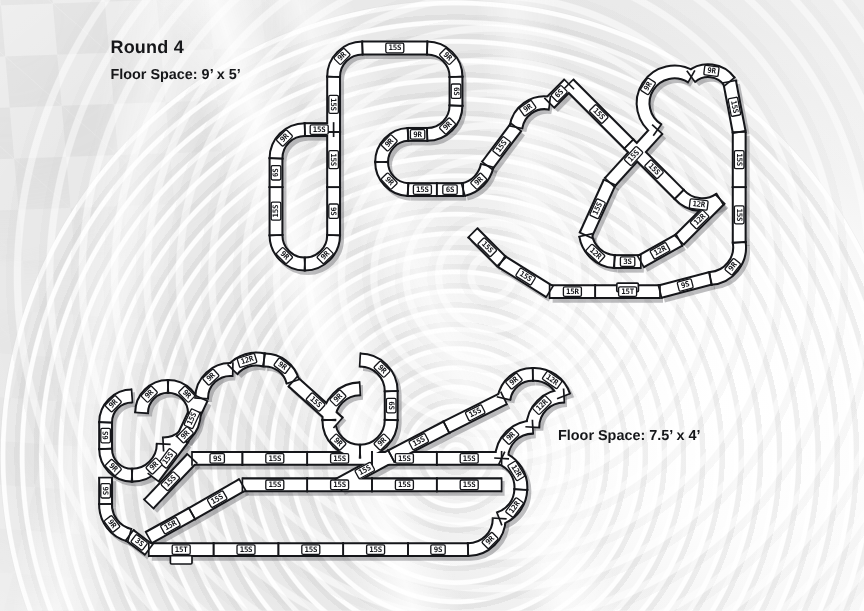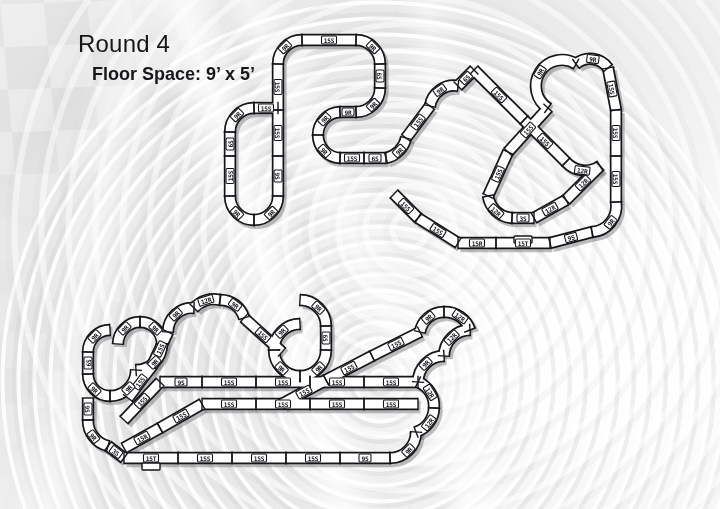--- a/index.html
+++ b/index.html
@@ -73,25 +73,26 @@
       linear-gradient(100deg, rgba(255,255,255,0) 12%, rgba(255,255,255,.55) 17%, rgba(255,255,255,0) 23%);
     opacity:.9;
   }
   .bg-vig{
     background:radial-gradient(ellipse 640px 470px at 50% 50%, rgba(255,255,255,0) 55%, rgba(255,255,255,.55) 100%);
   }
 
   
   .title-block{position:absolute;color:#16171a;}
   .title-block .rnd{
-    font-size:24px;font-weight:normal;letter-spacing:.2px;line-height:1;
+    font-size:15px;font-weight:bold;letter-spacing:.2px;line-height:1;
     white-space:nowrap;
+    margin-left:14px;
   }
   .title-block .floor{
-    font-size:18px;font-weight:bold;line-height:1;margin-top:9px;
+    font-size:12px;font-weight:bold;line-height:1;margin-top:9px;
     white-space:nowrap;
   }
   #title4{left:78px;top:32px;}
   #title4 .floor{margin-left:14px;}
   #title5{left:457px;top:348px;}
   #title5 .floor{margin-left:8px;}
 
   
   svg.track{position:absolute;left:0;top:0;overflow:visible;}
   .tk-shadow{fill:none;stroke:rgba(110,110,115,.45);stroke-linecap:butt;}
@@ -120,20 +121,21 @@
   <div class="bg-layer bg-swirl2"></div>
   <div class="bg-layer bg-streaks"></div>
   <div class="bg-layer bg-vig"></div>
 
   <div class="title-block" id="title4">
     <div class="rnd">Round 4</div>
     <div class="floor">Floor Space:  9’ x 5’</div>
   </div>
 
   <div class="title-block" id="title5">
+    <div class="floor">Floor Space:  7.5’ x 4’</div>
   </div>
 
   <svg class="track" id="svg4" width="720" height="509">
     <g id="g4-shadow">
         <path d="M 302 40 L 356 40" class="tk-shadow" stroke-width="12.4" transform="translate(2.5,3)"></path>
         <path d="M 356 40 A 24 24 0 0 1 380 64" class="tk-shadow" stroke-width="12.4" transform="translate(2.5,3)"></path>
         <path d="M 380 64 L 380 88" class="tk-shadow" stroke-width="12.4" transform="translate(2.5,3)"></path>
         <path d="M 380 88 A 24 24 0 0 1 356 112" class="tk-shadow" stroke-width="12.4" transform="translate(2.5,3)"></path>
         <path d="M 356 112 L 340 112" class="tk-shadow" stroke-width="12.4" transform="translate(2.5,3)"></path>
         <path d="M 340 112 A 23 23 0 0 0 318 135" class="tk-shadow" stroke-width="12.4" transform="translate(2.5,3)"></path>

